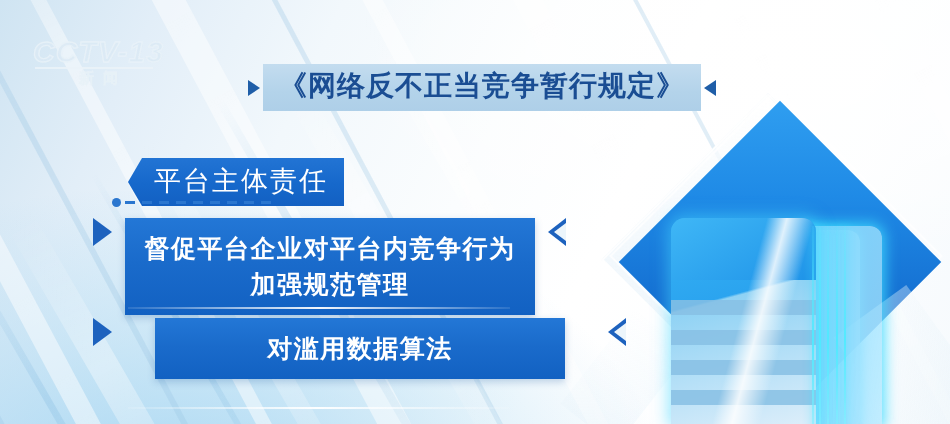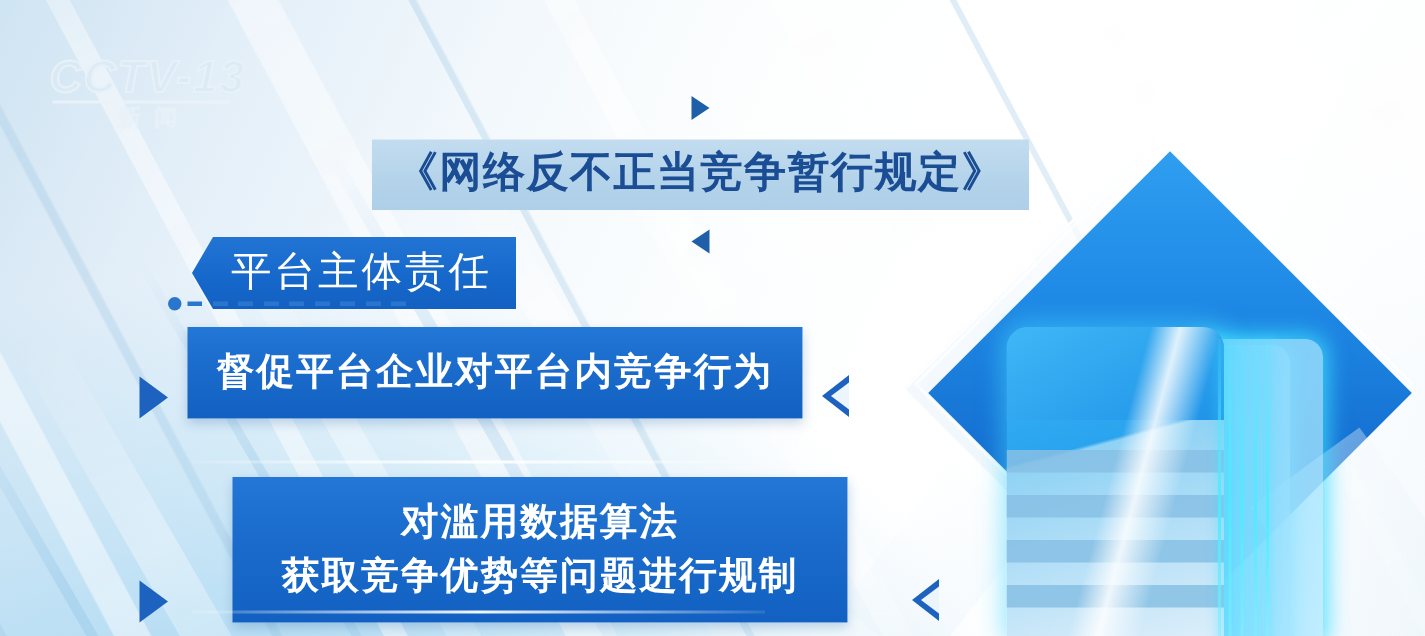--- a/index.html
+++ b/index.html
@@ -229,22 +229,21 @@
     background: linear-gradient(135deg, rgba(255,255,255,0.75), rgba(205,230,246,0.35));
   }
 
   
   .title-row {
     position: absolute;
     left: 248px;
     top: 64px;
     display: flex;
     align-items: center;
-    gap: 13px;
-    flex-direction: column;
+    gap: 3px;
   }
   .tri-left-solid {
     width: 0; height: 0;
     border-top: 8px solid transparent;
     border-bottom: 8px solid transparent;
     border-left: 12px solid #1f5ea8;
   }
   .tri-right-solid {
     width: 0; height: 0;
     border-top: 8px solid transparent;
@@ -310,21 +309,21 @@
   .dash-line {
     width: 152px;
     height: 3px;
     background: repeating-linear-gradient(to right, #2a76cf 0 10px, rgba(0,0,0,0) 10px 17px);
   }
 
   
   .box-row {
     position: absolute;
     display: flex;
-    align-items: flex-end;
+    align-items: flex-start;
     gap: 13px;
   }
   .box-row.r1 { left: 93px; top: 218px; }
   .box-row.r2 { left: 93px; top: 318px; gap: 43px; }
 
   .tri-solid-right {
     width: 0; height: 0;
     border-top: 14px solid transparent;
     border-bottom: 14px solid transparent;
     border-left: 19px solid #1d62be;
@@ -464,28 +463,28 @@
   </div>
   <div class="emph-dash">
     <div class="dash-dot"></div>
     <div class="dash-line"></div>
   </div>
 
   <div class="box-row r1">
     <div class="tri-solid-right"></div>
     <div class="msg-box">
       <span class="ln">督促平台企业对平台内竞争行为</span>
+      <span class="ln">加强规范管理</span>
     </div>
     <div class="tri-hollow-left"></div>
   </div>
   <div class="box-underline u1"></div>
 
   <div class="box-row r2">
     <div class="tri-solid-right"></div>
     <div class="msg-box">
       <span class="ln">对滥用数据算法</span>
-      <span class="ln">获取竞争优势等问题进行规制</span>
     </div>
     <div class="tri-hollow-left"></div>
   </div>
   <div class="box-underline u2"></div>
 
 </div>
 
 </body></html>

